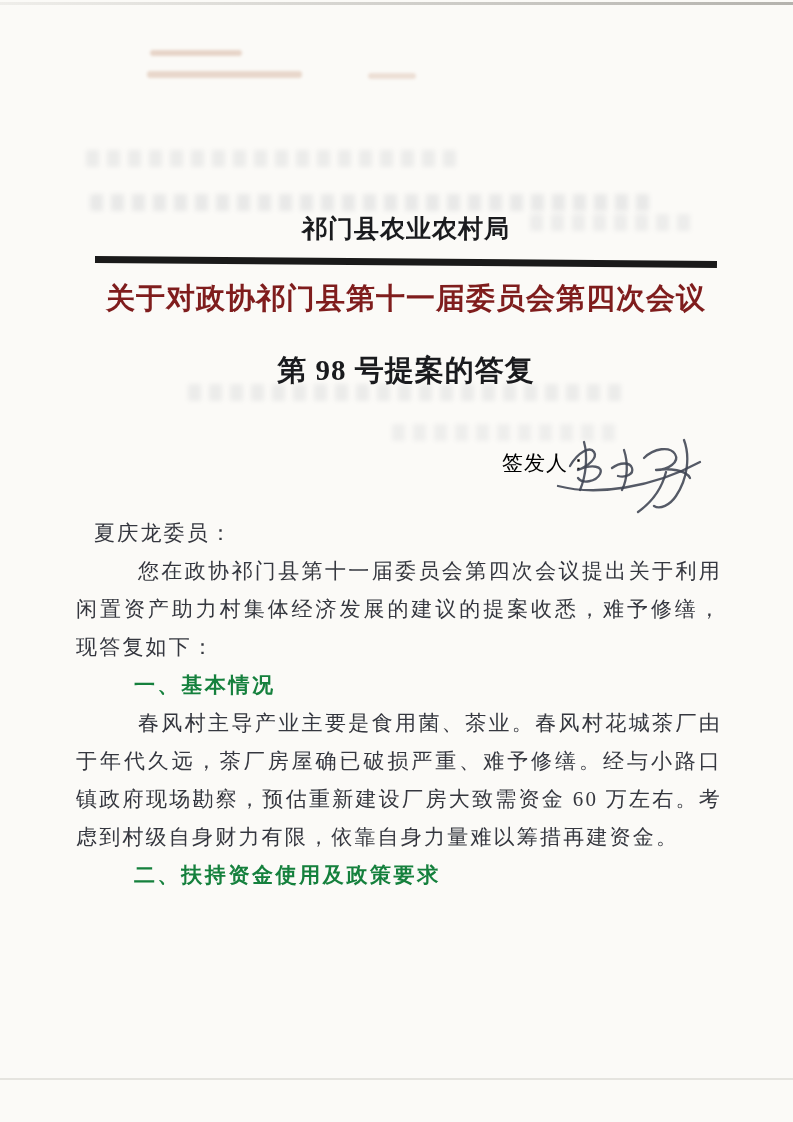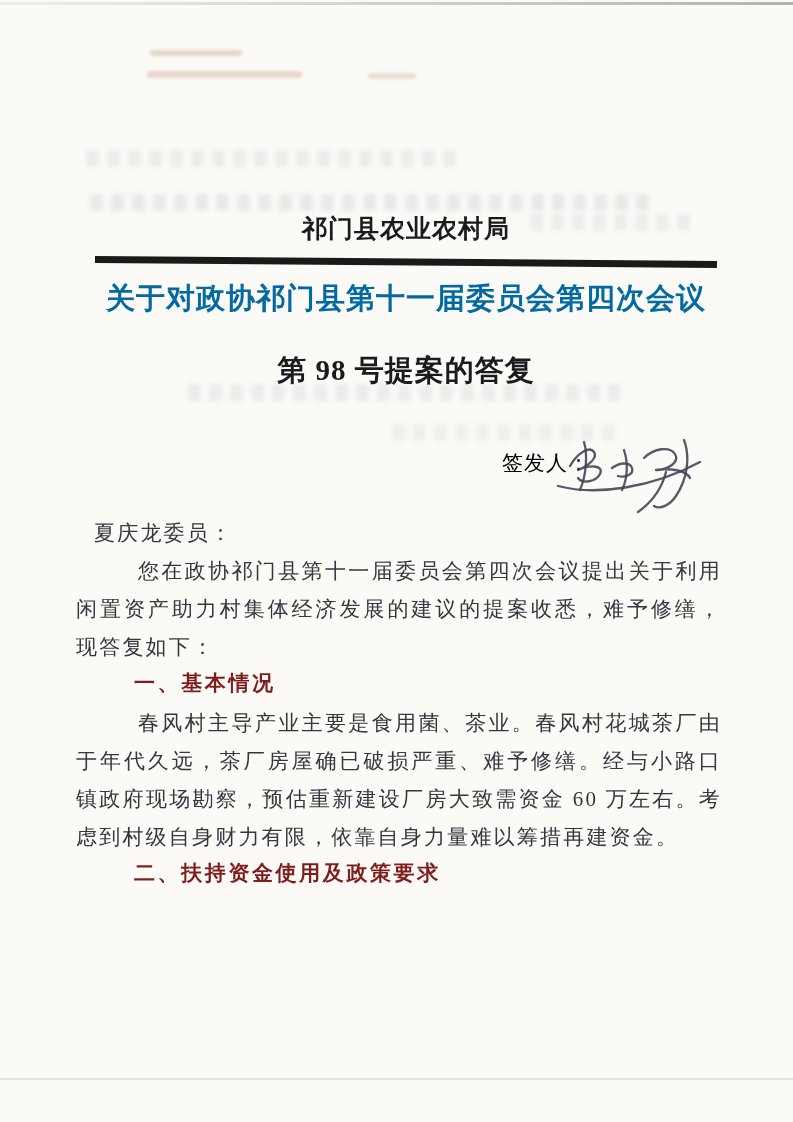--- a/index.html
+++ b/index.html
@@ -42,21 +42,21 @@
   .org-name {
     font-size: 25px; font-weight: 700; letter-spacing: 1px;
     color: #1a1b1e; line-height: 34px;
   }
   .header-rule {
     margin-top: 10px; height: 7px; background: #1a1a1a;
     transform: rotate(0.45deg); transform-origin: left center;
   }
   .title-line1 {
     margin-top: 17px; font-size: 29px; font-weight: 700; letter-spacing: 1px;
-    color: #0369a1; line-height: 36px; white-space: nowrap;
+    color: #7f1d1d; line-height: 36px; white-space: nowrap;
   }
   .title-line2 {
     margin-top: 36px; font-size: 29px; font-weight: 700; letter-spacing: 1px;
     color: #1a1b1e; line-height: 36px;
   }
 
   
   .issuer-label {
     position: absolute; left: 502px; top: 449px;
     font-size: 21px; color: #000000; letter-spacing: 1px;
@@ -72,22 +72,22 @@
     position: absolute; left: 76px; top: 514px; width: 646px;
     font-size: 21px; line-height: 38px; letter-spacing: 2.2px;
     color: #35373f;
     text-align: justify; text-align-last: left;
     text-justify: inter-character; word-break: break-all;
   }
   .doc-body p { margin: 0; }
   .salutation { text-indent: 18px; }
   .para { text-indent: 62px; }
   .sec-heading {
-    text-indent: 58px; font-weight: 700; color: #7f1d1d;
-    font-family: Liberation Mono, monospace;
+    text-indent: 58px; font-weight: 700; color: #15803d;
+    font-family: Liberation Sans, sans-serif;
     letter-spacing: 2.6px;
   }
 </style>
 </head>
 <body>
 
 <div class="page">
 
   <div class="edge-top"></div>
   <div class="edge-bottom"></div>

